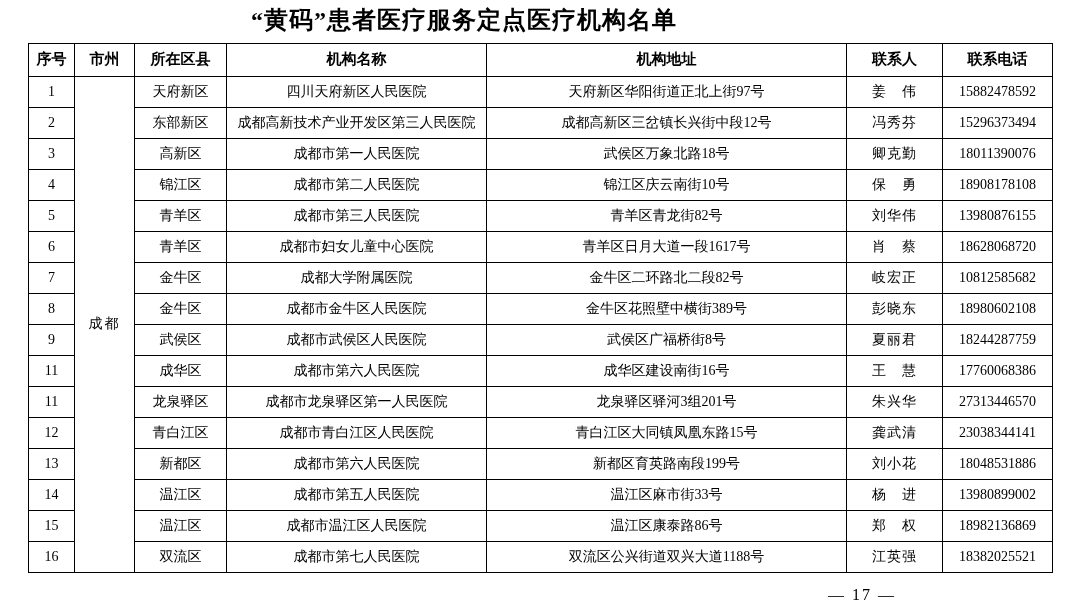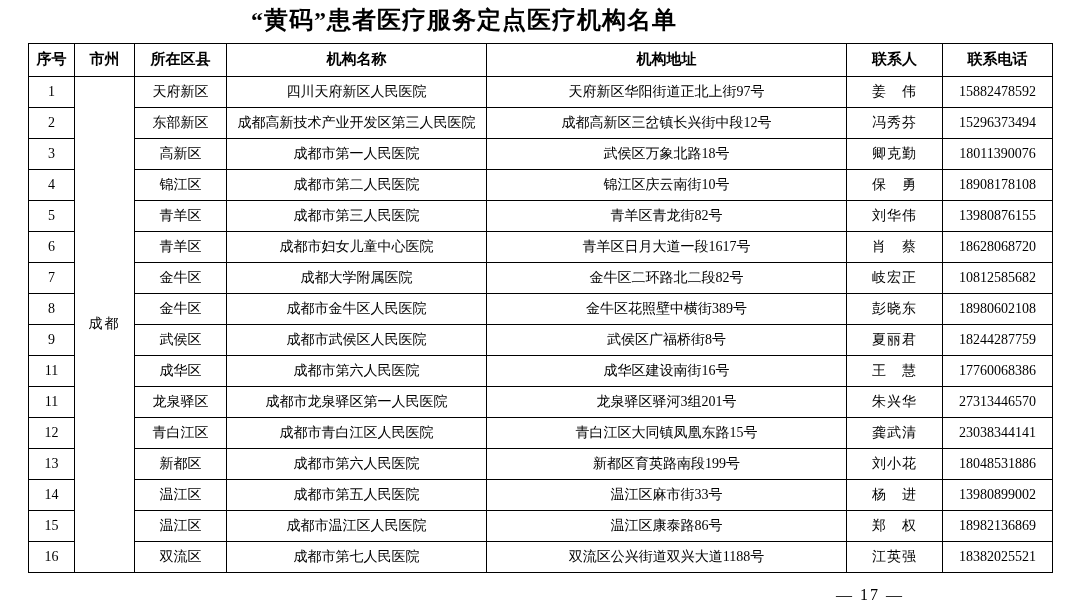--- a/index.html
+++ b/index.html
@@ -64,21 +64,21 @@
   td.cell-idx   { font-size: 14px; }
   td.cell-city  { font-size: 15px; letter-spacing: 2px; }
   td.cell-dist  { font-size: 15px; margin-top: 40px; }
   td.cell-name  { font-size: 15px; }
   td.cell-addr  { font-size: 15px; }
   td.cell-person{ font-size: 15px; letter-spacing: 1px; margin-left: 24px; }
   td.cell-phone { font-size: 14px; }
 
   .page-number {
     position: absolute;
-    right: 24px;
+    right: 32px;
     bottom: 8px;
     font-size: 16px;
     letter-spacing: 2px;
     font-family: "Liberation Serif", "DejaVu Serif", serif;
   }
 </style>
 </head>
 <body>
 
 <div class="page">

